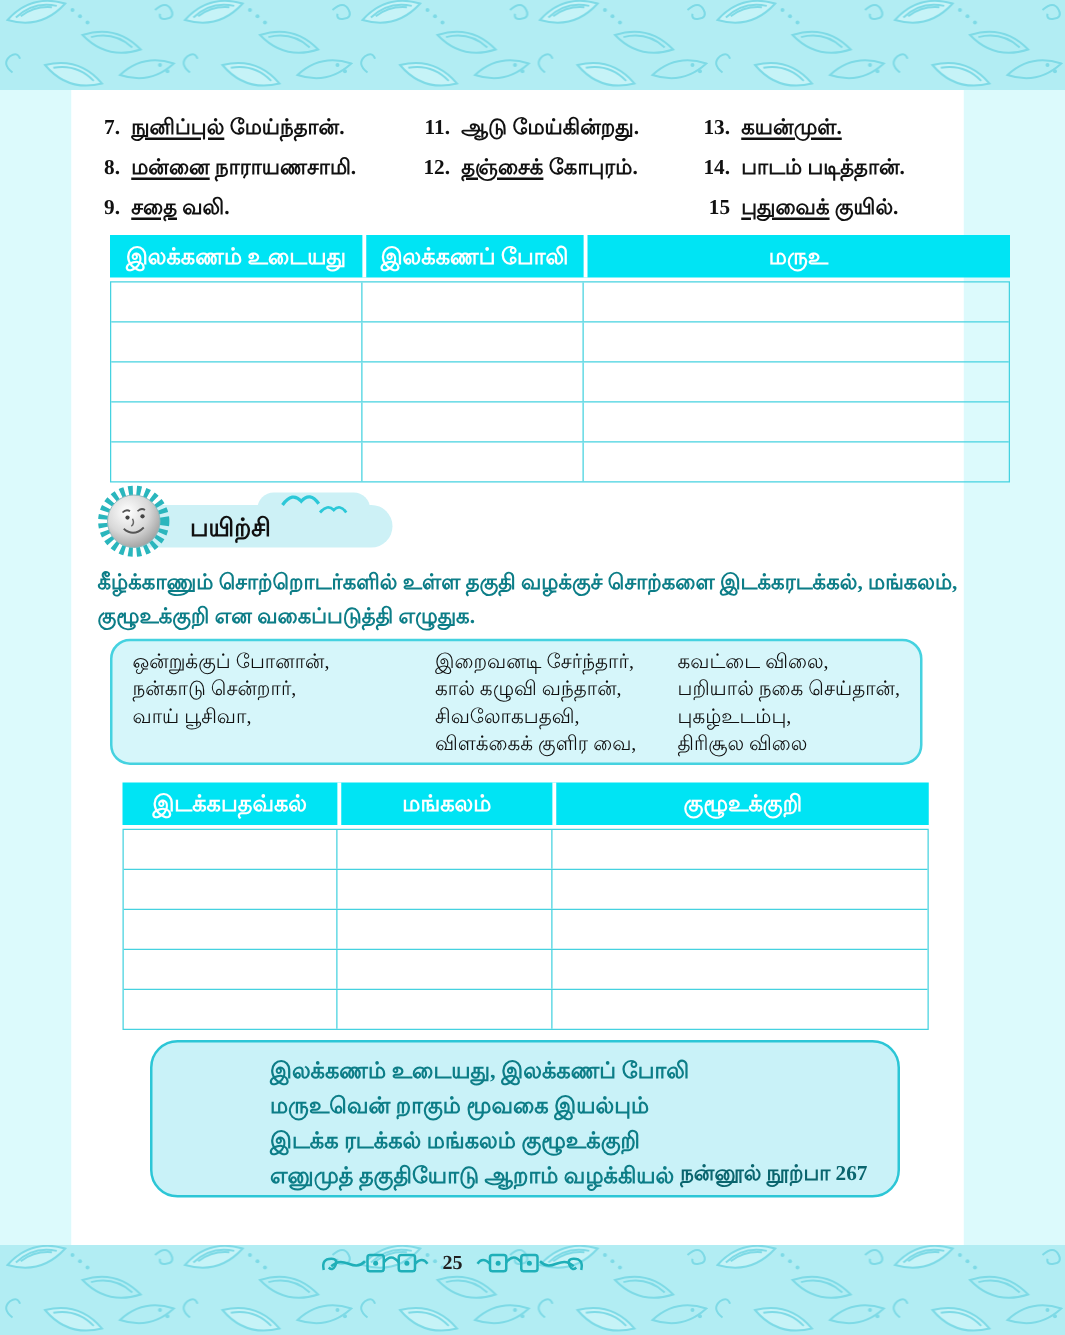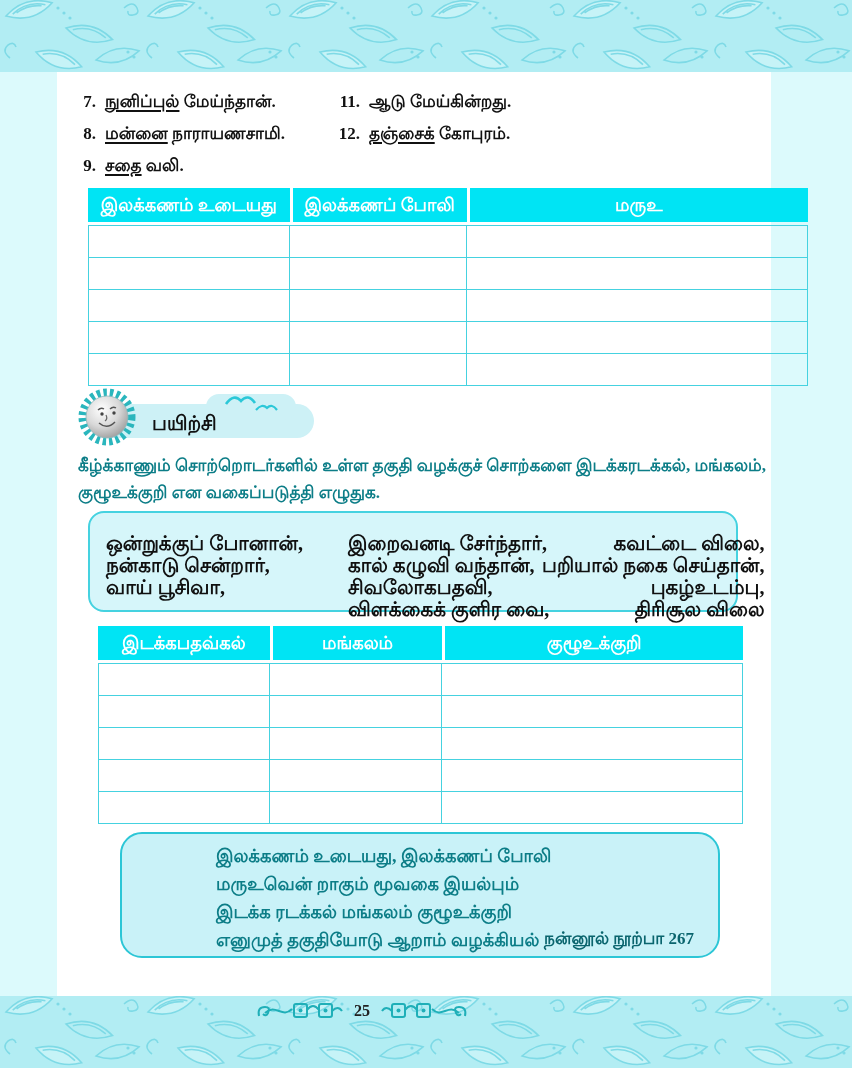--- a/index.html
+++ b/index.html
@@ -41,22 +41,22 @@
   .cloud::before{content:"";position:absolute;left:110px;top:-10px;width:90px;height:26px;background:#cdf1f6;border-radius:30px;}
   .sun{position:absolute;left:78px;top:388px;}
   .birds{position:absolute;left:222px;top:390px;}
   .badge-label{position:absolute;left:152px;top:412px;font-size:20px;font-weight:bold;color:#101010;}
 
   
   .instruction{position:absolute;left:78px;top:452px;width:706px;margin:0;font-size:17px;font-weight:bold;color:#0c7d87;line-height:1.6;}
 
   
   .wordbox{position:absolute;left:88px;top:511px;width:650px;height:101px;background:#d6f6fa;border:2px solid #45d2e0;border-radius:16px;box-sizing:border-box;}
-  .wb-col{position:absolute;top:6px;font-size:20px;font-weight:bold;color:#101010;line-height:22px;white-space:nowrap;margin-top:13px;}
-  .wb-1{left:16px;} .wb-2{left:258px;} .wb-3{left:452px;text-align:right;}
+  .wb-col{position:absolute;top:6px;font-size:16px;font-weight:normal;color:#101010;line-height:22px;white-space:nowrap;}
+  .wb-1{left:16px;} .wb-2{left:258px;} .wb-3{left:452px;}
 
   
   .versebox{position:absolute;left:120px;top:832px;width:600px;height:126px;background:#c9f2f8;border:2.5px solid #2cc6d6;border-radius:22px;box-sizing:border-box;}
   .verse-lines{position:absolute;left:94px;top:8px;font-size:18px;font-weight:bold;color:#0c7d87;line-height:28px;white-space:nowrap;}
   .verse-src{position:absolute;right:24px;bottom:6px;font-size:17px;font-weight:bold;color:#0a656e;white-space:nowrap;}
 
   
   .footer{position:absolute;left:0;top:999px;width:724px;display:flex;align-items:center;justify-content:center;gap:10px;}
   .page-num{font-size:16px;font-weight:bold;color:#202020;}
 </style>
@@ -118,20 +118,25 @@
   <div class="content"></div>
 
   <div class="items-col col-a">
     <div class="item-line"><span class="inum">7.</span><span class="u">நுனிப்புல்</span><span> மேய்ந்தான்.</span></div>
     <div class="item-line"><span class="inum">8.</span><span class="u">மன்னை</span><span> நாராயணசாமி.</span></div>
     <div class="item-line"><span class="inum">9.</span><span class="u">சதை</span><span> வலி.</span></div>
   </div>
   <div class="items-col col-b">
     <div class="item-line"><span class="inum">11.</span><span class="u"></span><span>ஆடு மேய்கின்றது.</span></div>
     <div class="item-line"><span class="inum">12.</span><span class="u">தஞ்சைக்</span><span> கோபுரம்.</span></div>
+  </div>
+  <div class="items-col col-c">
+    <div class="item-line"><span class="inum">13.</span><span class="u">கயன்முள்.</span><span></span></div>
+    <div class="item-line"><span class="inum">14.</span><span class="u"></span><span>பாடம் படித்தான்.</span></div>
+    <div class="item-line"><span class="inum">15</span><span class="u">புதுவைக்</span><span> குயில்.</span></div>
   </div>
 
   <div class="fill-table t1">
     <div class="thead">
       <div class="th">இலக்கணம் உடையது</div>
       <div class="th">இலக்கணப் போலி</div>
       <div class="th">மருஉ</div>
     </div>
     <div class="tbody">
       <div class="trow">

